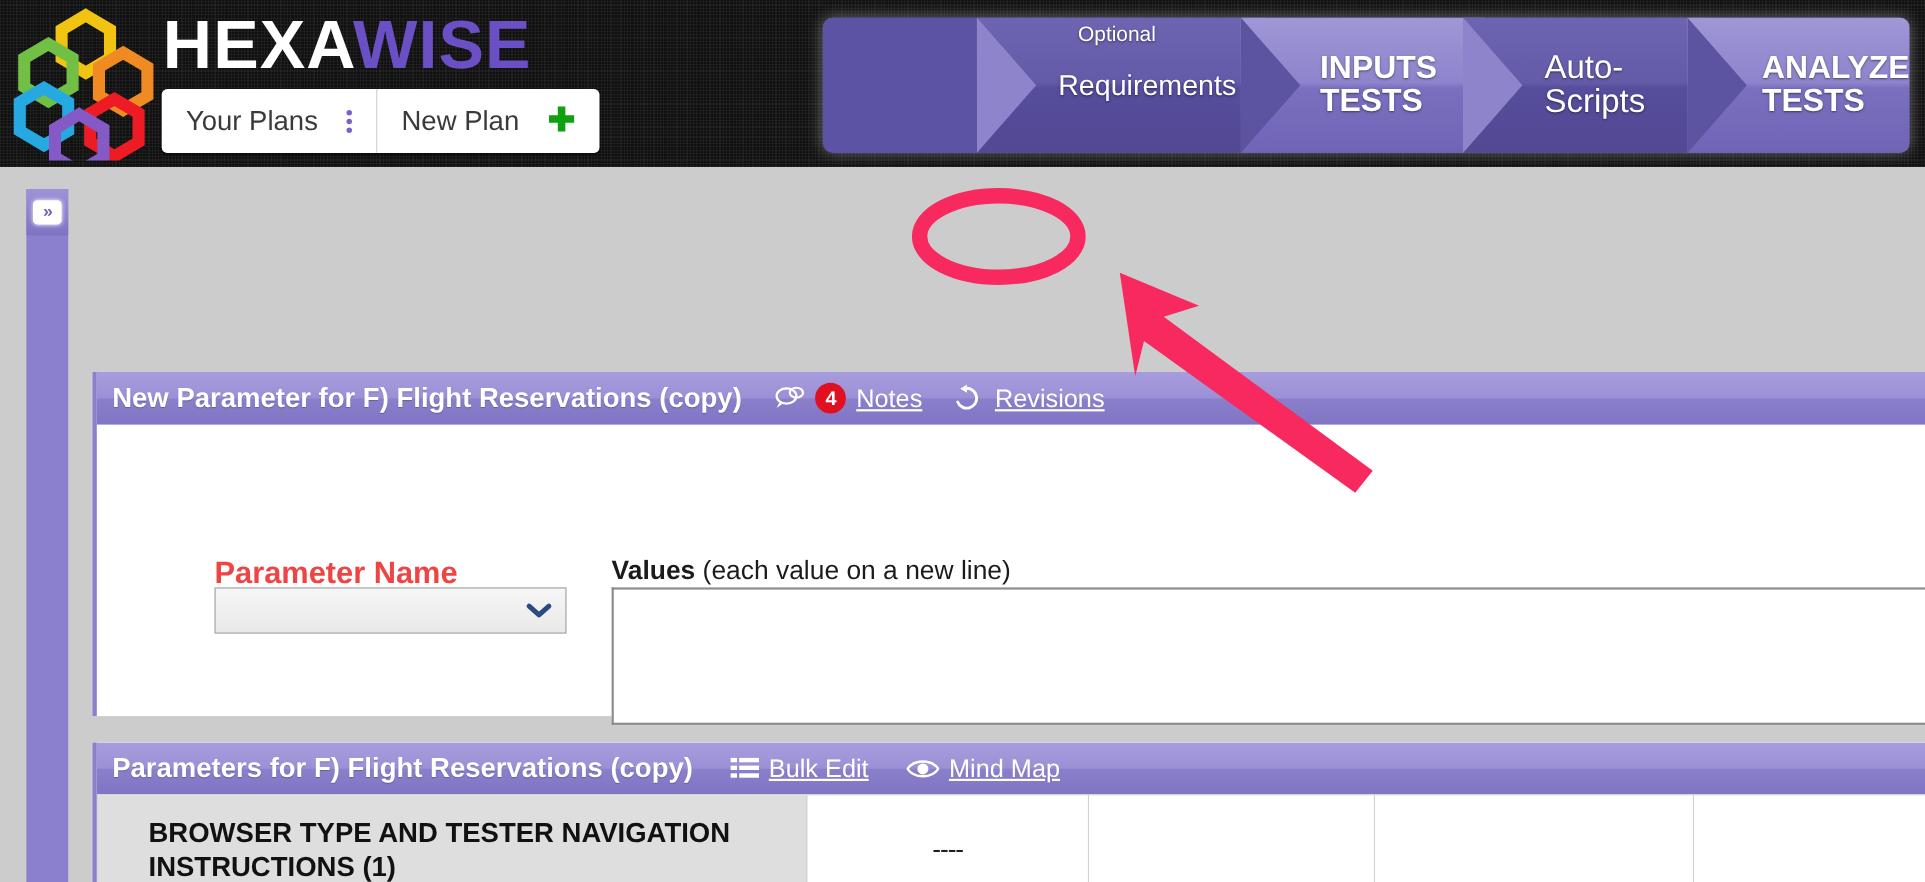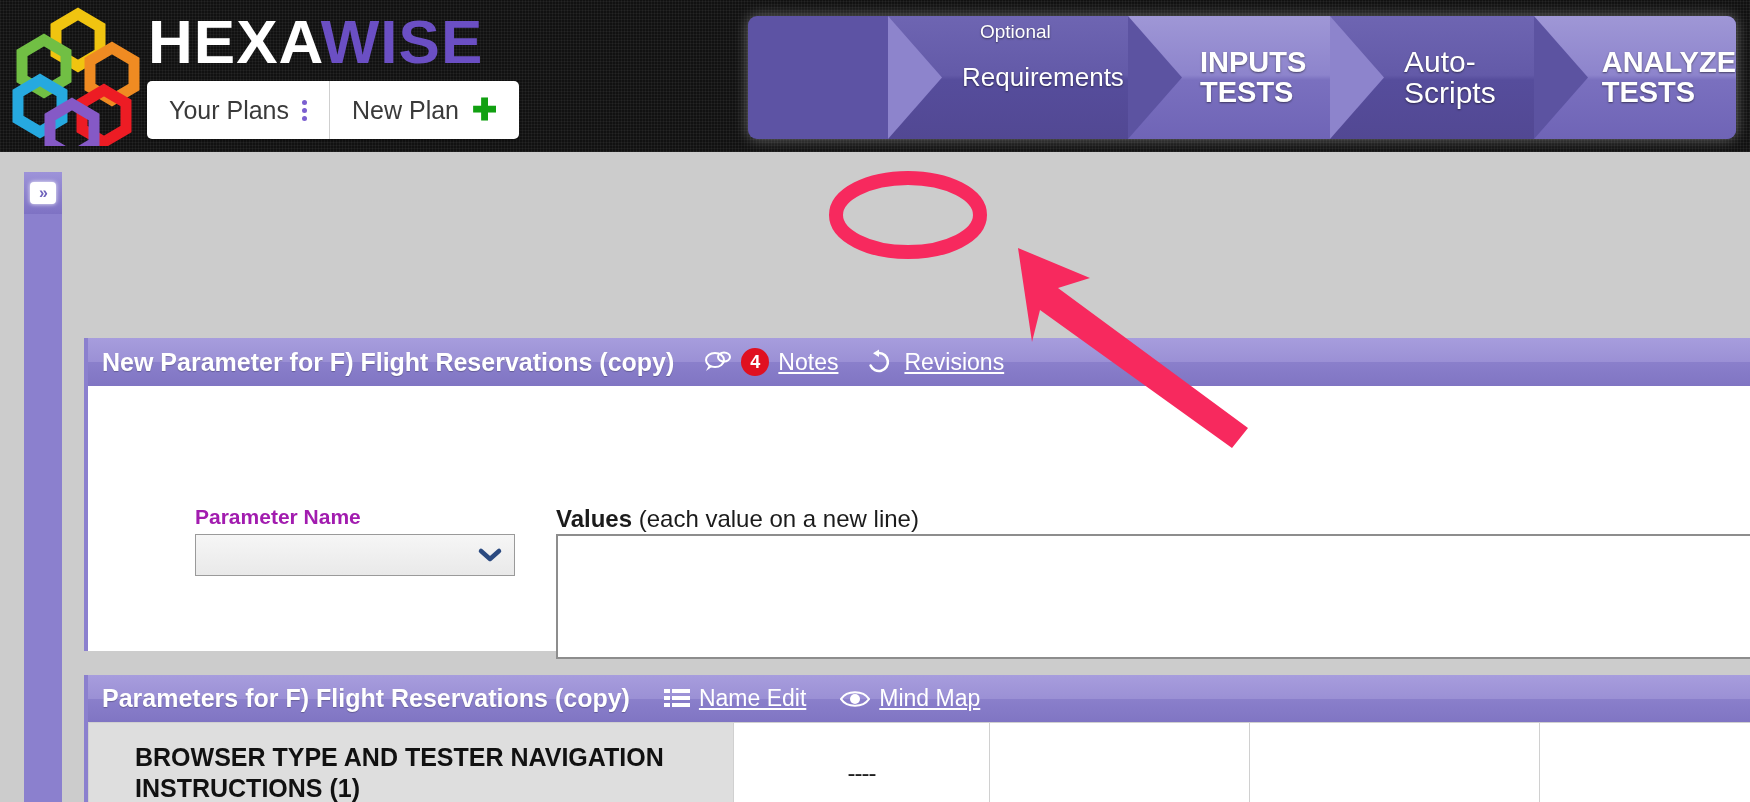--- a/index.html
+++ b/index.html
@@ -39,21 +39,21 @@
 
   .plan-tabs {
     position: absolute; left: 147px; top: 81px;
     height: 58px;
     background: #ffffff;
     border-radius: 5px;
     display: flex; align-items: stretch;
     box-shadow: 0 1px 2px rgba(0,0,0,.5);
   }
   .plan-tab {
-    display: flex; align-items: center; gap: 13px;
+    display: flex; align-items: center; gap: 26px;
     padding: 0 22px;
     font-size: 25px; color: #3a3a3a;
     cursor: pointer;
   }
   .plan-tab + .plan-tab { border-left: 1px solid #cfcfcf; }
   .kebab {
     display: inline-flex; flex-direction: column; gap: 3px;
     align-items: center; justify-content: center;
   }
   .kebab i { width: 5px; height: 5px; background: #7b5fd0; border-radius: 50%; display: block; }
@@ -151,21 +151,21 @@
     display: flex; align-items: center; justify-content: center;
   }
   .link-u { font-size: 23px; color: #ffffff; text-decoration: underline; }
 
   .rev-grp { display: flex; align-items: center; gap: 12px; margin-left: 16px; cursor: pointer; }
 
   
   .form-row { position: relative; padding: 0; }
   .lbl-param {
     position: absolute; left: 107px; top: 119px;
-    font-size: 21px; font-weight: bold; color: #a21caf;
+    font-size: 28px; font-weight: bold; color: #ef4444;
   }
   .param-select {
     position: absolute; left: 107px; top: 148px;
     width: 320px; height: 42px;
     background: linear-gradient(to bottom, #f6f6f6, #e9e9e9);
     border: 1px solid #9a9a9a;
     display: flex; align-items: center; justify-content: flex-end;
     cursor: pointer;
   }
   .param-select .caret {
@@ -355,21 +355,21 @@
 
       <div class="pt-act">
         <svg width="26" height="24" viewBox="0 0 26 24">
           <rect x="0" y="2" width="6" height="4" fill="#fff"></rect>
             <rect x="8" y="2" width="18" height="4" fill="#fff"></rect>
           <rect x="0" y="9" width="6" height="4" fill="#fff"></rect>
             <rect x="8" y="9" width="18" height="4" fill="#fff"></rect>
           <rect x="0" y="16" width="6" height="4" fill="#fff"></rect>
             <rect x="8" y="16" width="18" height="4" fill="#fff"></rect>
         </svg>
-        <span class="link-u">Name Edit</span>
+        <span class="link-u">Bulk Edit</span>
       </div>
 
       <div class="pt-act">
         <svg width="30" height="22" viewBox="0 0 30 22">
           <path d="M1 11 C7 2, 23 2, 29 11 C23 20, 7 20, 1 11 Z" fill="none" stroke="#fff" stroke-width="2.2"></path>
           <circle cx="15" cy="11" r="5" fill="#fff"></circle>
         </svg>
         <span class="link-u">Mind Map</span>
       </div>
     </div>

